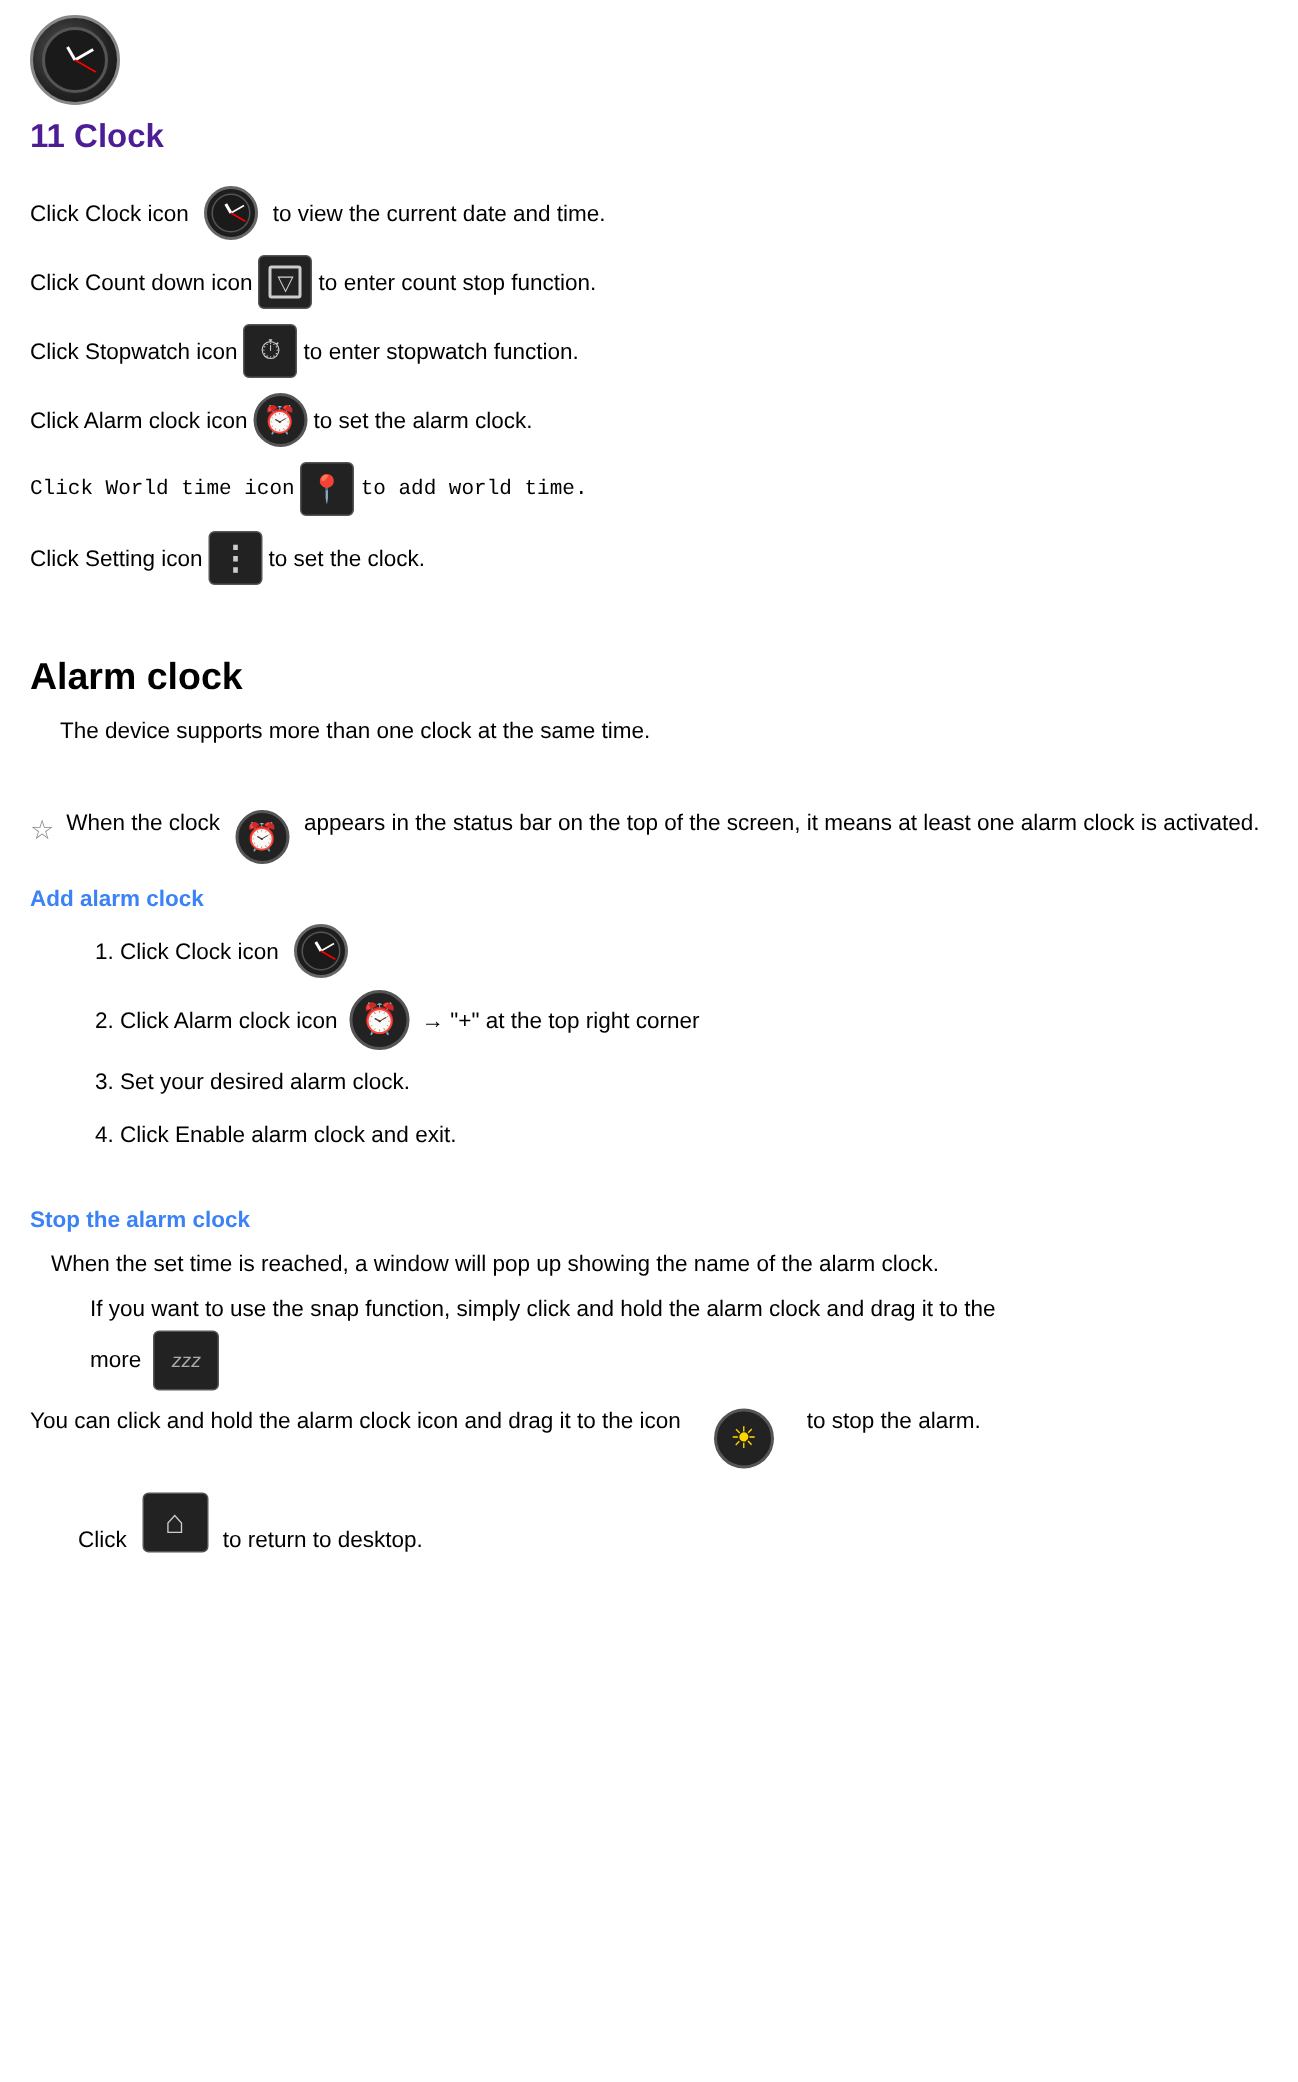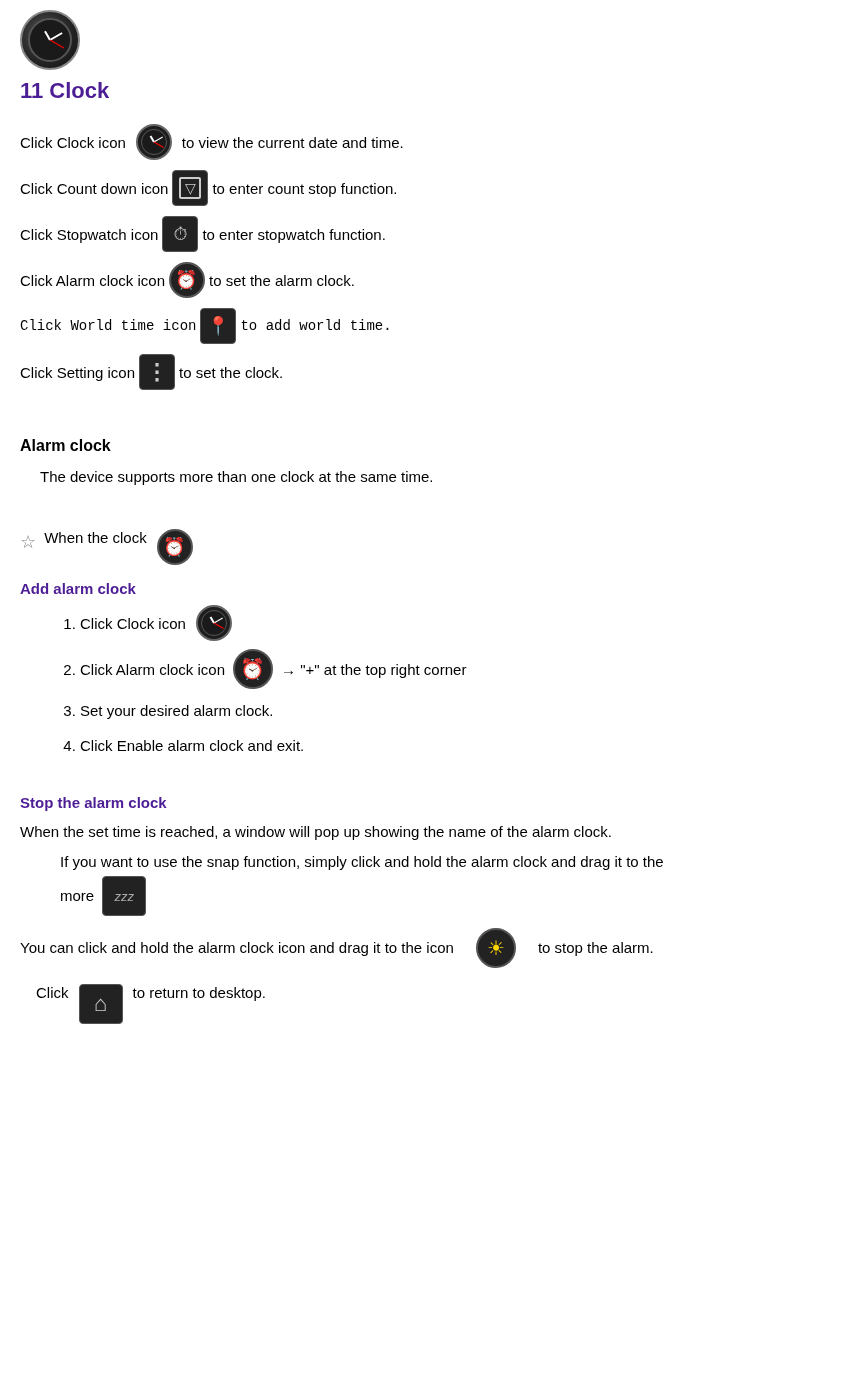--- a/index.html
+++ b/index.html
@@ -61,29 +61,29 @@
       transform-origin: bottom center;
       transform: translateX(-50%) translateY(-100%) rotate(120deg);
     }
     h1 {
       font-size: 22px;
       font-weight: bold;
       color: #4c1d95;
       margin-bottom: 20px;
     }
     .section-title {
-      font-size: 16px;
+      font-size: 25px;
       font-weight: bold;
       color: #000;
       margin: 20px 0 10px 0;
     }
     .sub-title {
       font-size: 15px;
       font-weight: bold;
-      color: #4c1d95;
+      color: #3b82f6;
       margin: 10px 0 6px 0;
     }
     .icon-clock-main {
       width: 36px;
       height: 36px;
       border-radius: 50%;
       background: radial-gradient(circle, #333 0%, #111 100%);
       display: inline-flex;
       align-items: center;
       justify-content: center;
@@ -369,21 +369,21 @@
     .icon-home::after {
       content: '⌂';
       position: absolute;
       top: 50%;
       left: 50%;
       transform: translate(-50%, -50%);
       color: #ccc;
       font-size: 22px;
     }
     .text-block {
-      margin: 8px 0;
+      margin: 8px 14px;
       line-height: 1.7;
     }
   </style>
 </head>
 <body>
 
 
 
 
 <div style="margin-bottom:8px;">
@@ -468,20 +468,21 @@
 
 <br>
 
 
 <div class="star-row">
   <span class="star">☆</span>
   <span>When the clock</span>
   <span style="margin: 0 6px;">
     <div class="icon-alarm-status"></div>
   </span>
+  <span>appears in the status bar on the top of the screen, it means at least one alarm clock is activated.</span>
 </div>
 
 
 <div class="sub-title">Add alarm clock</div>
 
 <ol>
   <li>
     <div style="display:flex; align-items:center; flex-wrap:wrap;">
       <span>Click Clock icon</span>
       <span style="margin-left:6px;">
@@ -522,29 +523,29 @@
 <div class="row" style="margin: 6px 40px;">
   <span>If you want to use the snap function, simply click and hold the alarm clock and drag it to the</span>
 </div>
 <div style="display:flex; align-items:center; margin: 4px 40px 12px 40px;">
   <span>more</span>
   <span style="margin-left:4px;">
     <div class="icon-zzz"></div>
   </span>
 </div>
 
-<div style="display:flex; align-items:center; flex-wrap:wrap; margin: 12px 0 8px 0; gap: 12px;">
+<div style="display:flex; flex-wrap:wrap; margin: 12px 0 8px 0; gap: 12px;">
   <span>You can click and hold the alarm clock icon and drag it to the icon</span>
   <span style="margin: 0 6px;">
     <div class="icon-sun"></div>
   </span>
   <span>to stop the alarm.</span>
 </div>
 
-<div style="display:flex; align-items:flex-start; flex-wrap:wrap; margin: 16px 0 8px 16px;">
+<div style="display:flex; align-items:flex-end; flex-wrap:wrap; margin: 16px 0 8px 32px;">
   <span>Click</span>
   <span style="margin: 0 6px;">
     <div class="icon-home"></div>
   </span>
   <span>to return to desktop.</span>
 </div>
 
 
 
 

